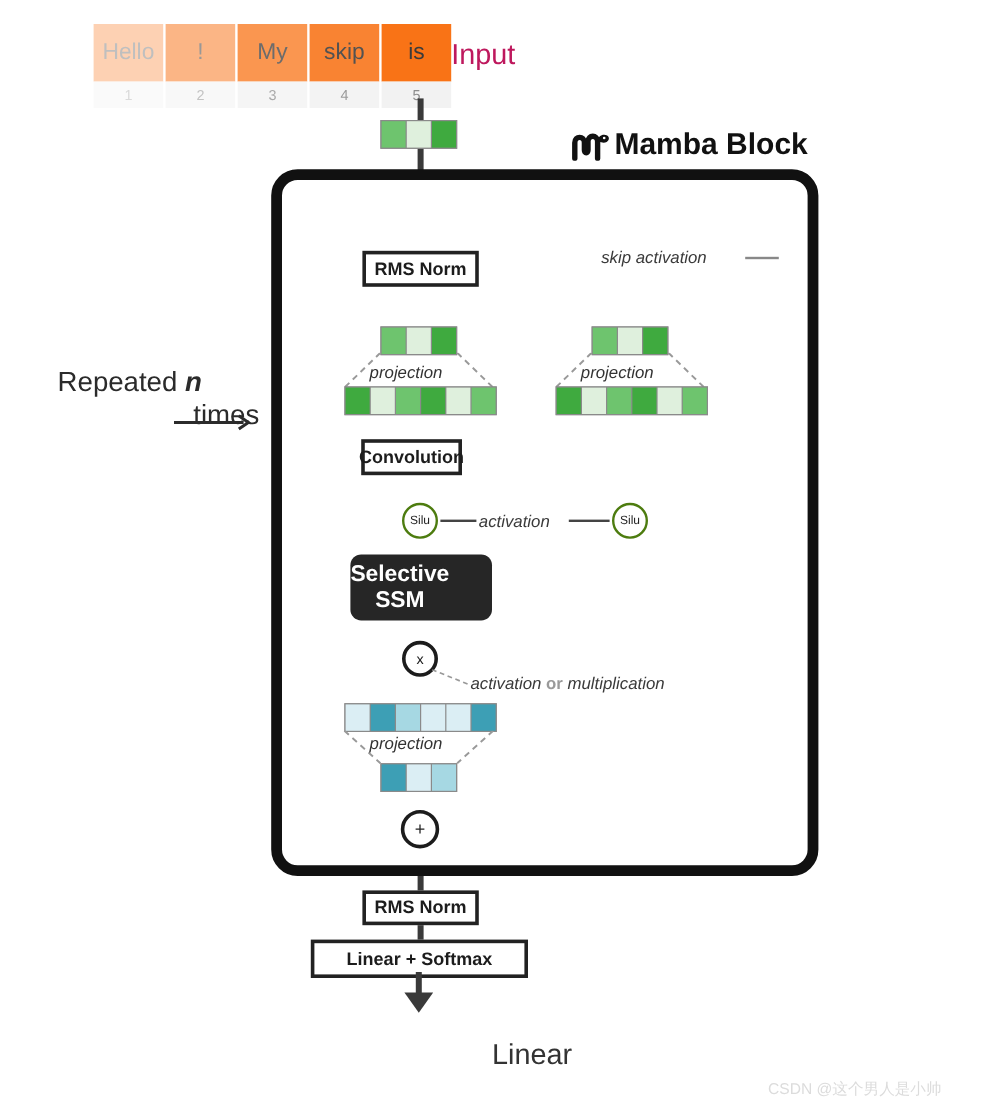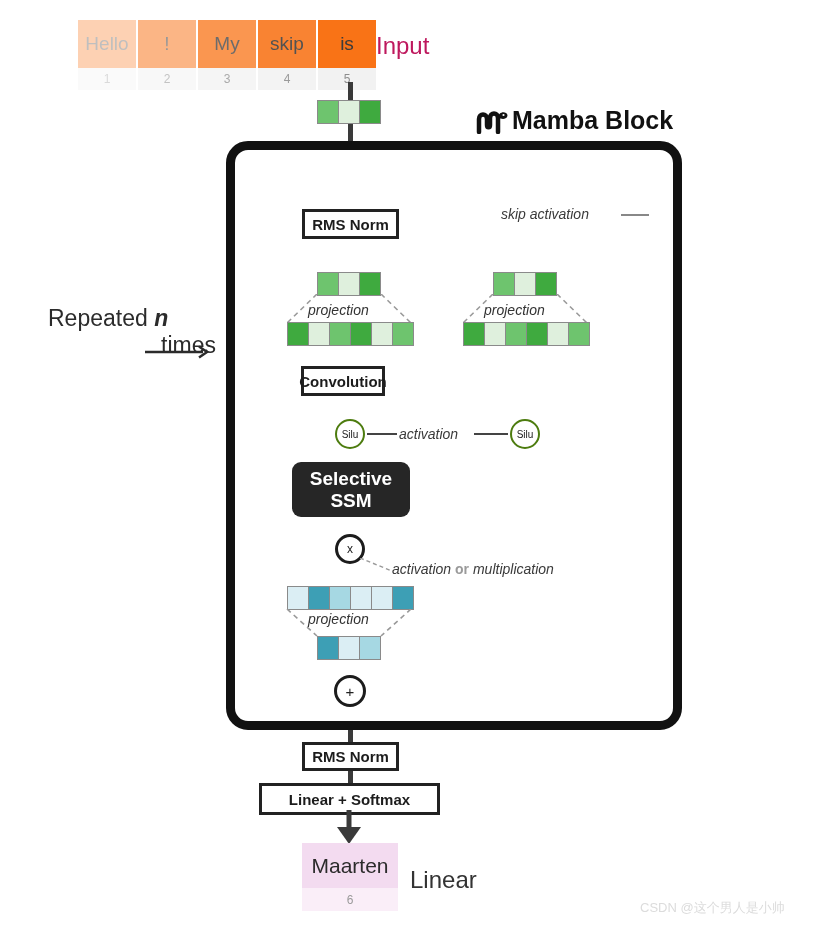--- a/index.html
+++ b/index.html
@@ -81,21 +81,21 @@
     font-size: 15px; font-weight: bold; color: #1c1c1c;
   }
   #rms-norm-top { left: 302px; top: 209px; width: 97px; height: 30px; }
   #convolution { left: 301px; top: 366px; width: 84px; height: 30px; }
   #rms-norm-bottom { left: 302px; top: 742px; width: 97px; height: 29px; }
   #linear-softmax { left: 259px; top: 783px; width: 181px; height: 32px; }
 
   #selective-ssm {
     left: 292px; top: 462px; width: 118px; height: 55px;
     background: #262626; border-radius: 9px; color: #fff;
-    display: flex; align-items: center; justify-content: center;
+    display: flex; align-items: center; justify-content: flex-start;
     text-align: center; font-size: 19px; font-weight: bold; line-height: 1.15;
   }
 
   
   .circ {
     border-radius: 50%; background: #fff;
     display: flex; align-items: center; justify-content: center;
   }
   .silu { width: 30px; height: 30px; border: 2px solid #4d7c0f; font-size: 10px; color: #222; }
   #silu-left { left: 335px; top: 419px; }
@@ -300,21 +300,17 @@
   <div class="abs circ" id="add-node">+</div>
 
   <div class="abs labelbox" id="rms-norm-bottom">RMS Norm</div>
   <div class="abs labelbox" id="linear-softmax">Linear + Softmax</div>
 
   <svg class="abs" style="left:332px; top:810px; width:34px; height:35px;" viewBox="0 0 34 35">
     <line x1="17" y1="0" x2="17" y2="20" stroke="#3a3a3a" stroke-width="5"></line>
     <polygon points="5,17 29,17 17,34" fill="#3a3a3a"></polygon>
   </svg>
 
-  <div class="abs" id="output-token">
-    <div class="tok-word">Maarten</div>
-    <div class="tok-idx">6</div>
-  </div>
   <div class="abs" id="output-label">Linear</div>
 
   <div class="abs" style="left:640px; top:899px; font-size:13px; color:#dcdcdc;">CSDN @这个男人是小帅</div>
 
 </div>
 
 </body></html>

